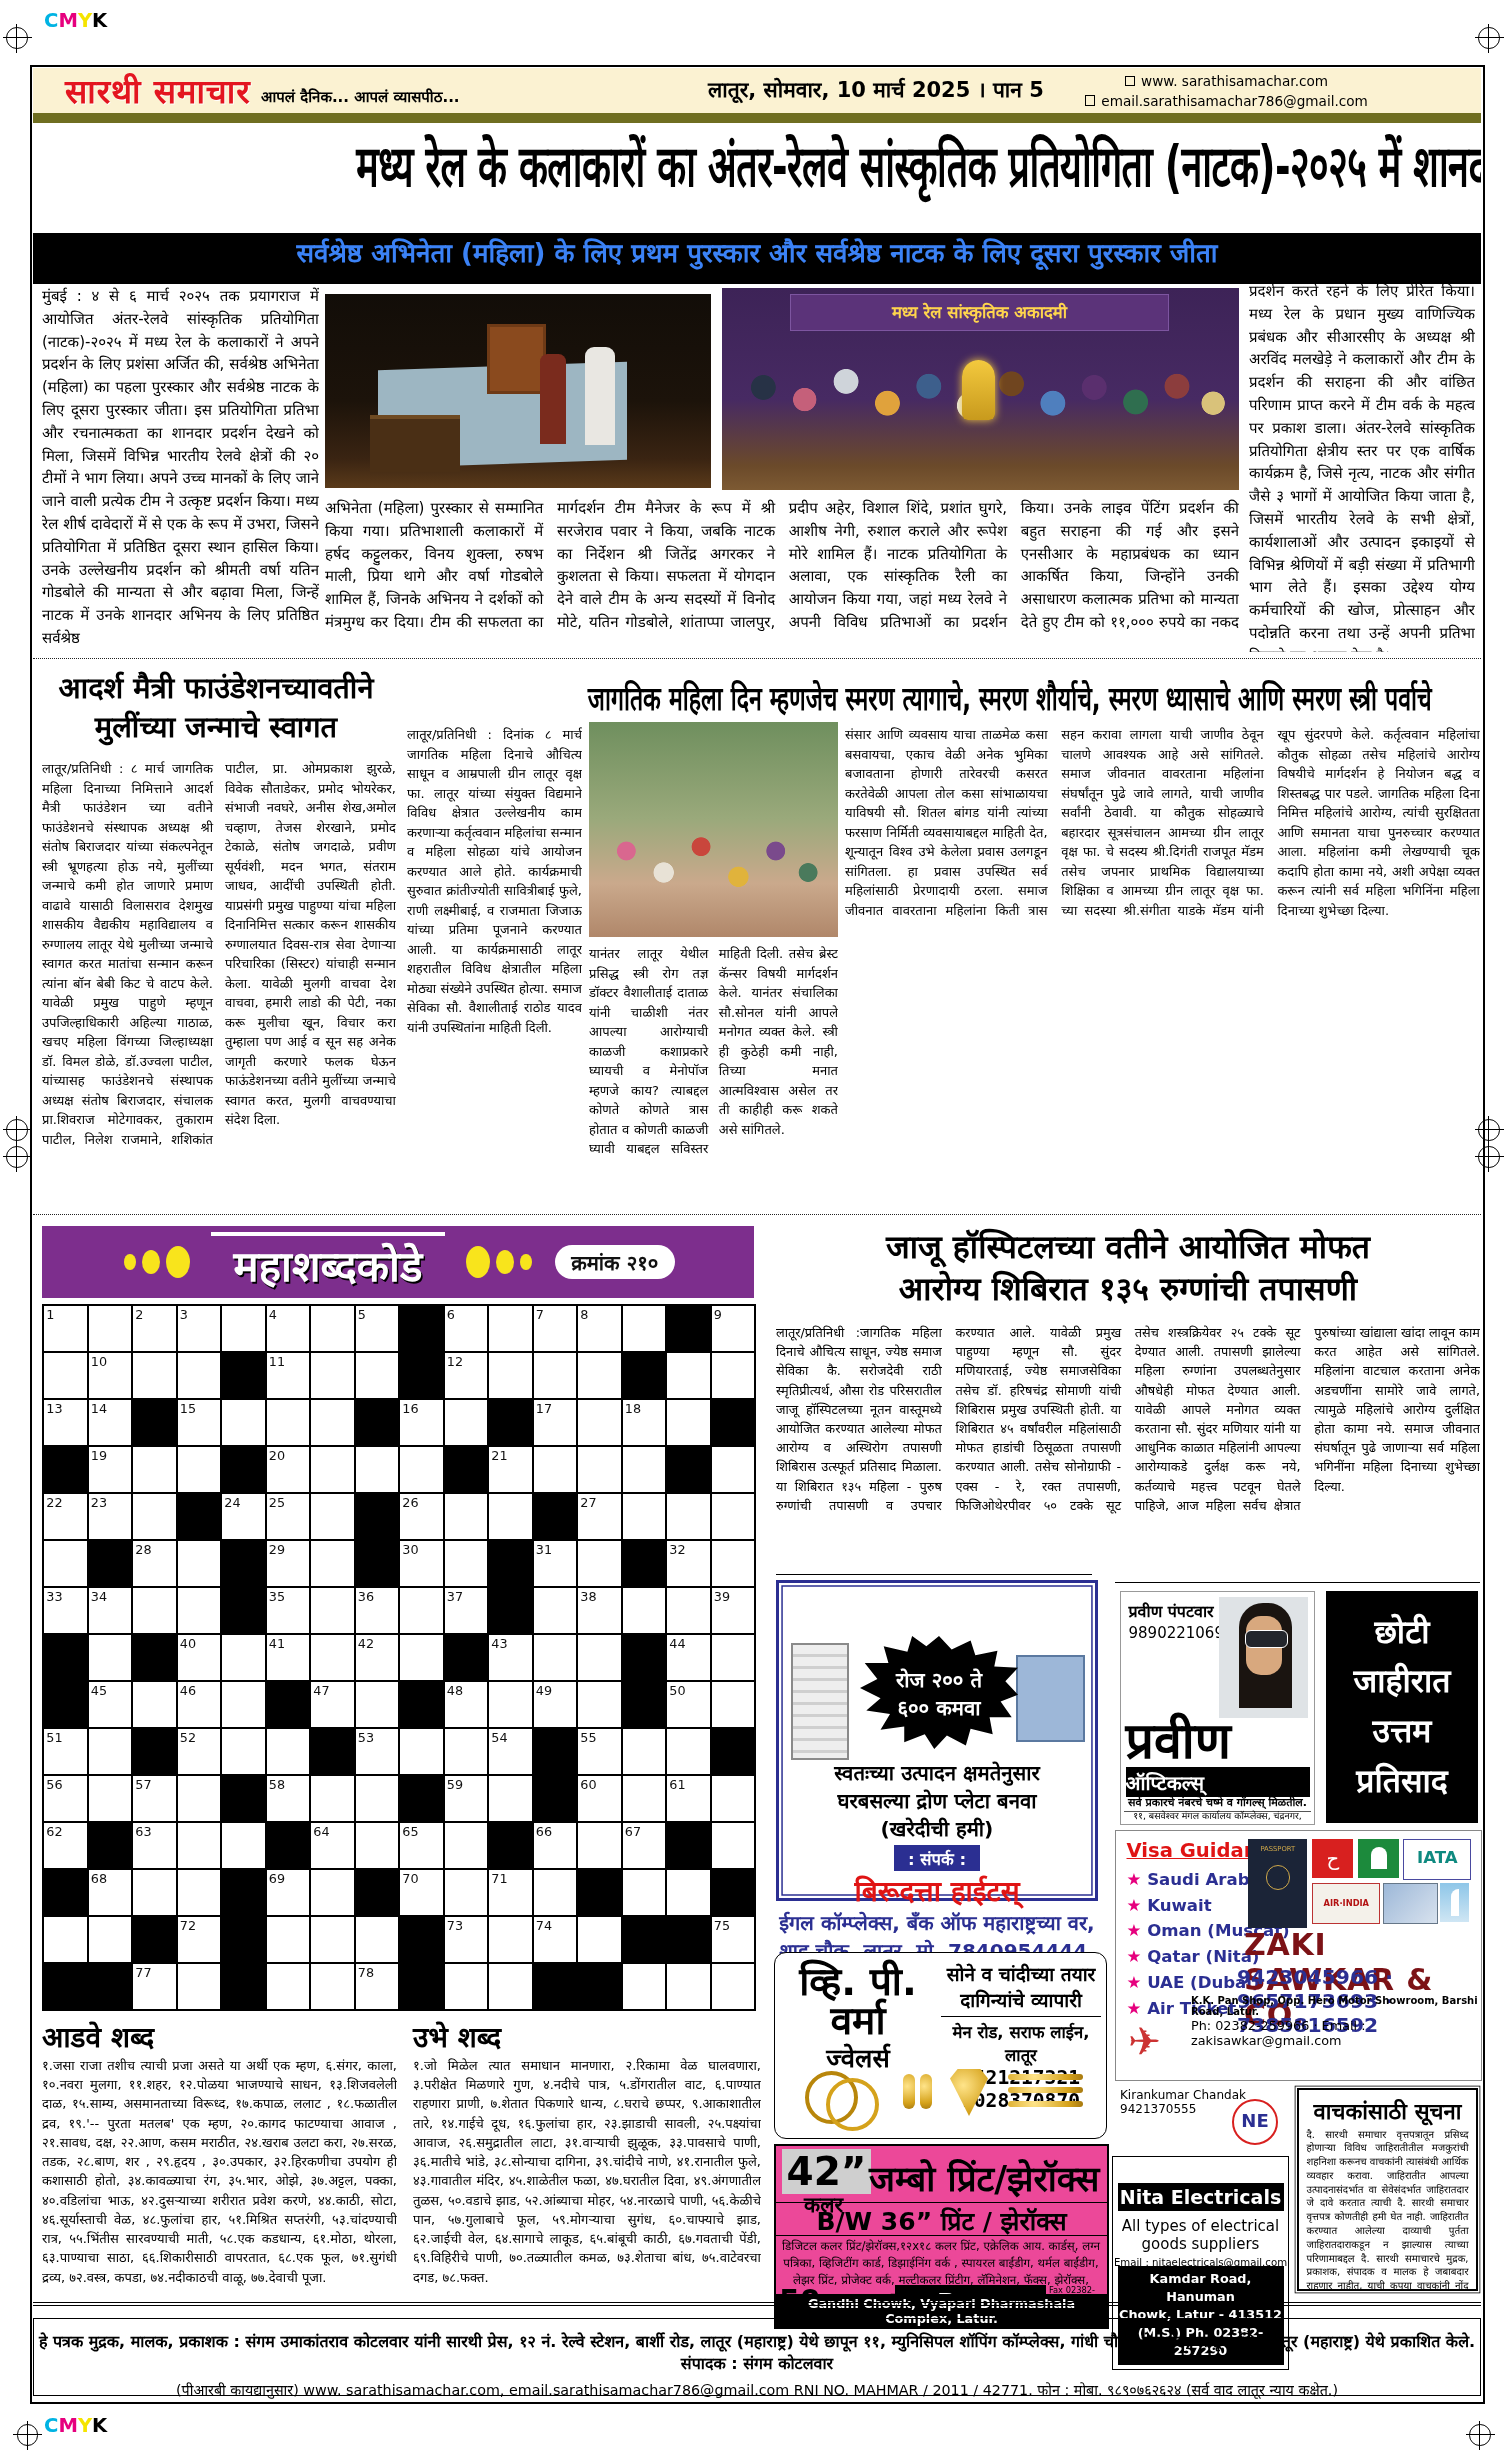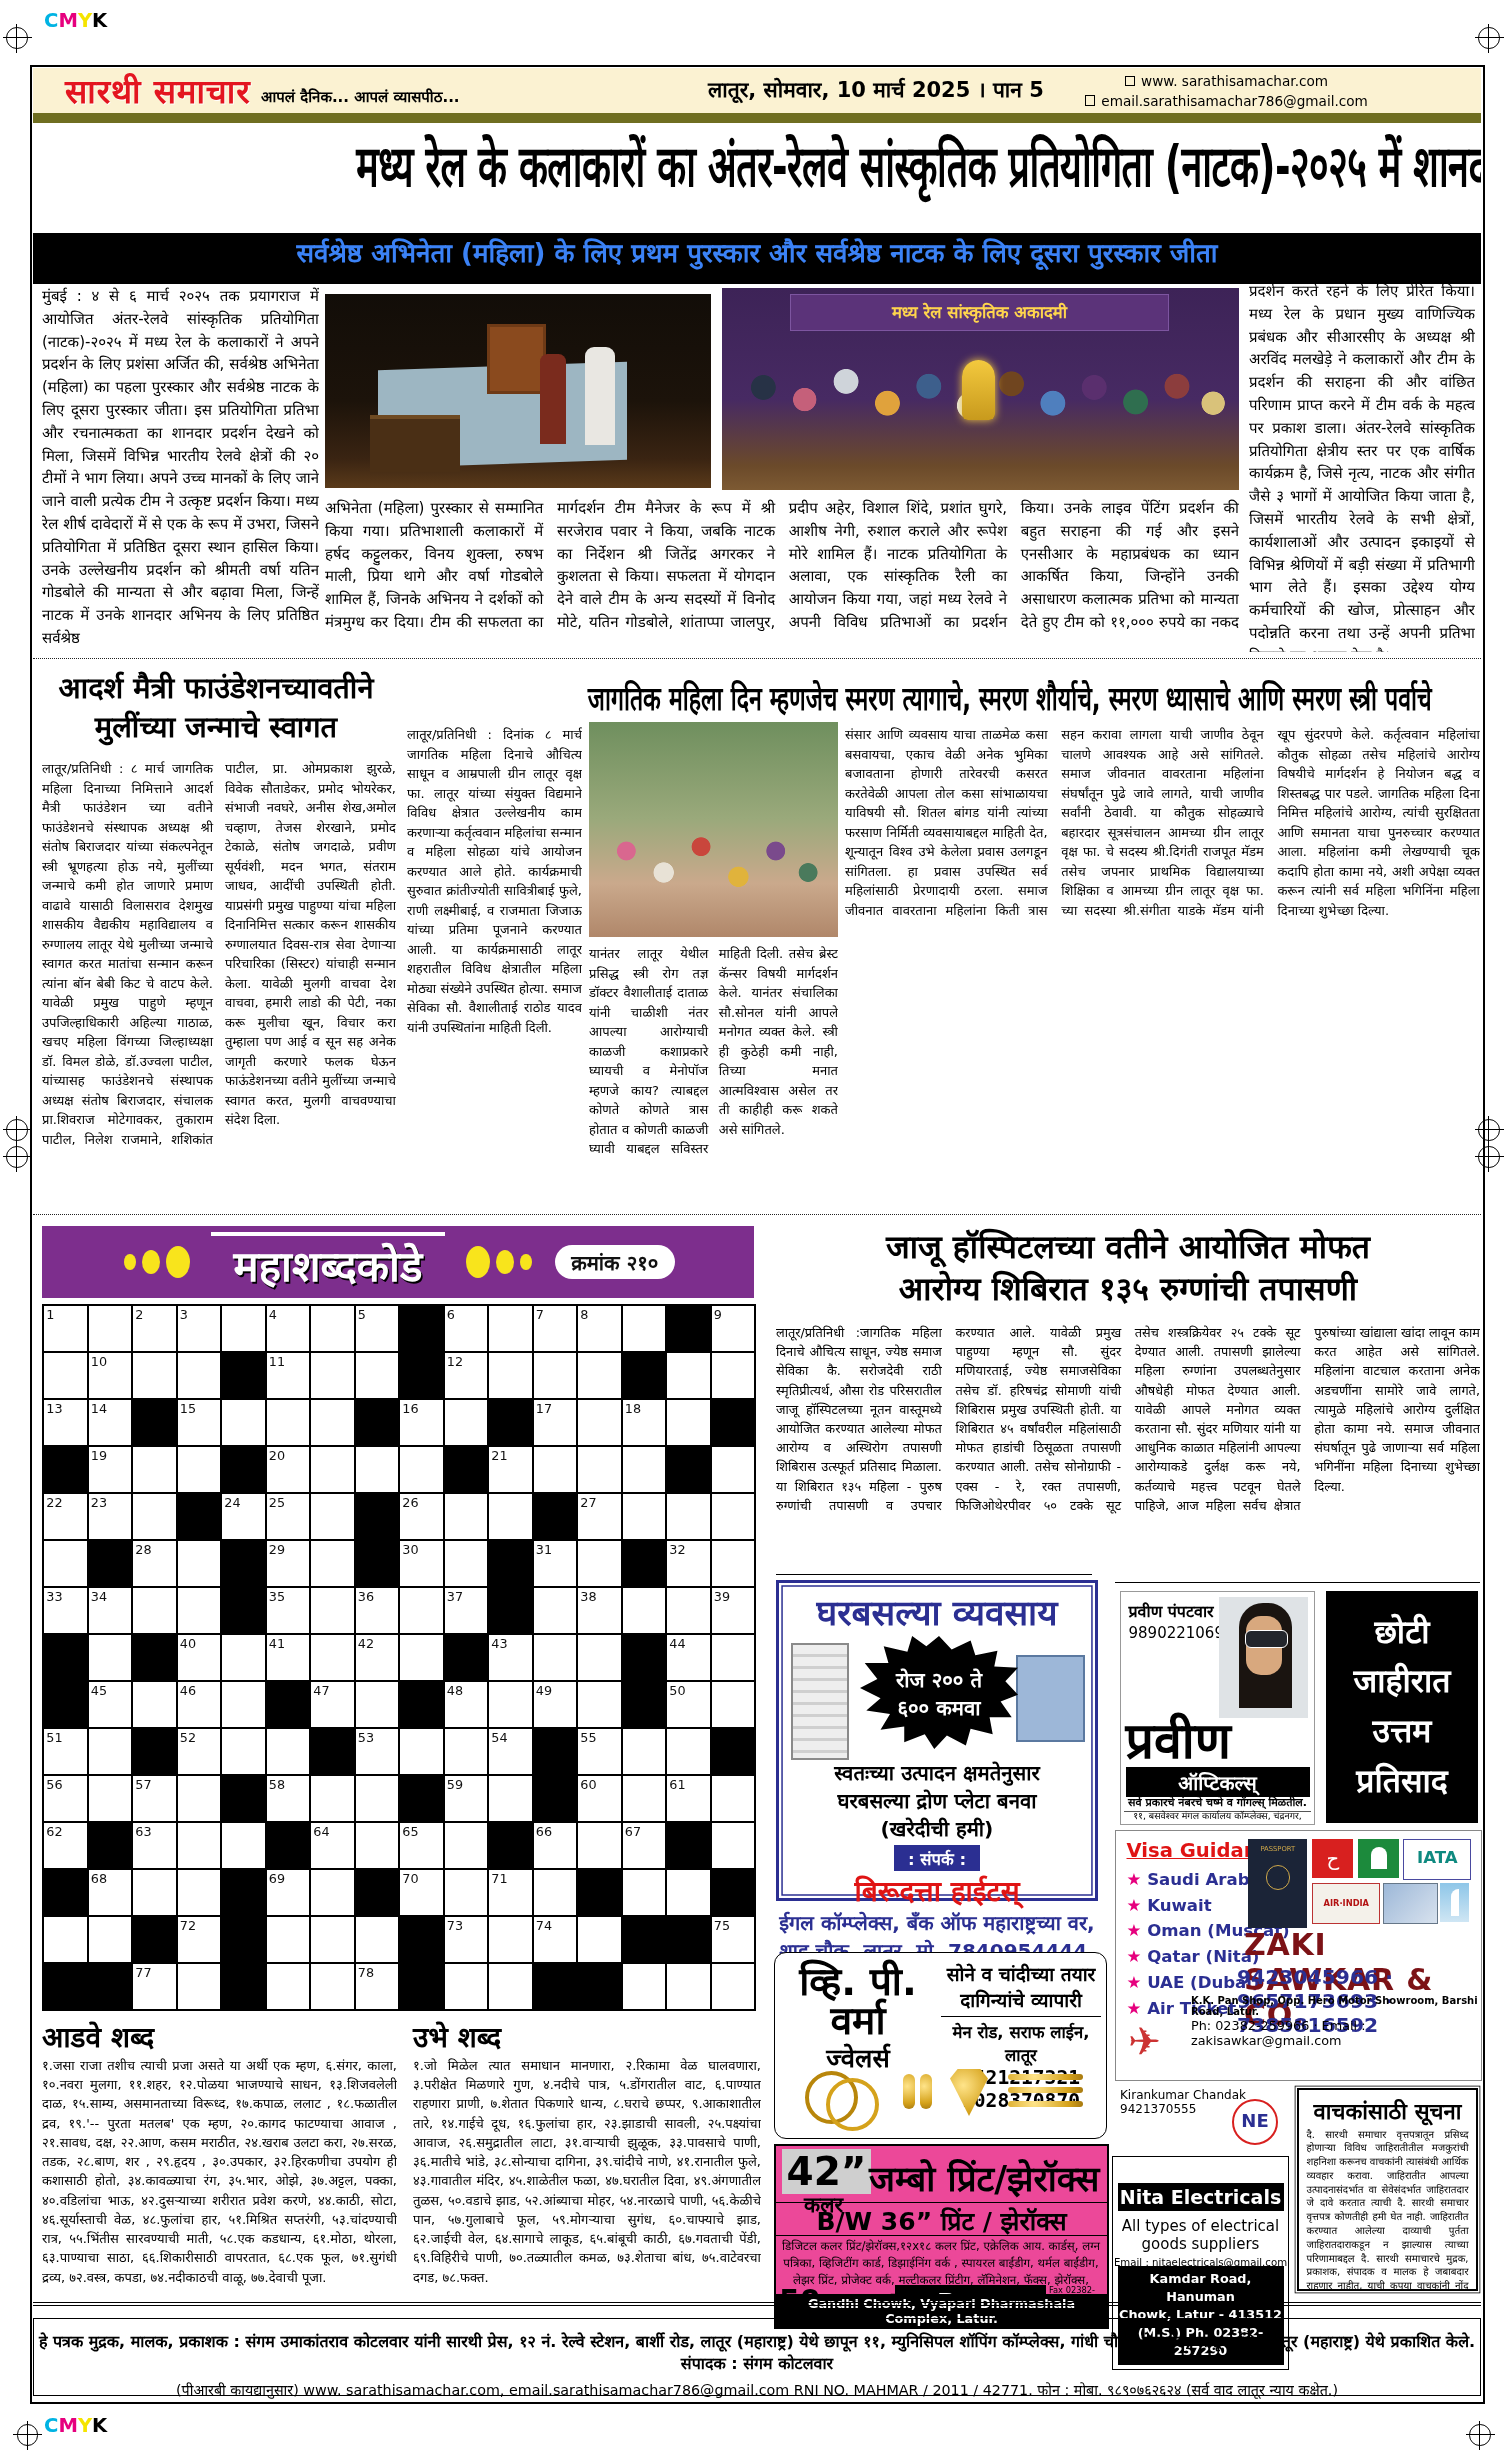--- a/index.html
+++ b/index.html
@@ -584,21 +584,20 @@
   <div class="abs sec-head" style="left:776px;top:1226px;width:704px;font-size:32px;line-height:1.32;">
     <div>जाजू हॉस्पिटलच्या वतीने आयोजित मोफत</div>
     <div>आरोग्य शिबिरात १३५ रुग्णांची तपासणी</div>
   </div>
   <div class="abs body-sm cols4" style="left:776px;top:1323px;width:704px;height:247px;font-size:12.8px;">लातूर/प्रतिनिधी :जागतिक महिला दिनाचे औचित्य साधून, ज्येष्ठ समाज सेविका कै. सरोजदेवी राठी स्मृतिप्रीत्यर्थ, औसा रोड परिसरातील जाजू हॉस्पिटलच्या नूतन वास्तूमध्ये आयोजित करण्यात आलेल्या मोफत आरोग्य व अस्थिरोग तपासणी शिबिरास उत्स्फूर्त प्रतिसाद मिळाला. या शिबिरात १३५ महिला - पुरुष रुग्णांची तपासणी व उपचार करण्यात आले. यावेळी प्रमुख पाहुण्या म्हणून सौ. सुंदर मणियारताई, ज्येष्ठ समाजसेविका तसेच डॉ. हरिषचंद्र सोमाणी यांची शिबिरास प्रमुख उपस्थिती होती. या शिबिरात ४५ वर्षांवरील महिलांसाठी मोफत हाडांची ठिसूळता तपासणी करण्यात आली. तसेच सोनोग्राफी - एक्स - रे, रक्त तपासणी, फिजिओथेरपीवर ५० टक्के सूट तसेच शस्त्रक्रियेवर २५ टक्के सूट देण्यात आली. तपासणी झालेल्या महिला रुग्णांना उपलब्धतेनुसार औषधेही मोफत देण्यात आली. यावेळी आपले मनोगत व्यक्त करताना सौ. सुंदर मणियार यांनी या आधुनिक काळात महिलांनी आपल्या आरोग्याकडे दुर्लक्ष करू नये, कर्तव्याचे महत्त्व पटवून घेतले पाहिजे, आज महिला सर्वच क्षेत्रात पुरुषांच्या खांद्याला खांदा लावून काम करत आहेत असे सांगितले. महिलांना वाटचाल करताना अनेक अडचणींना सामोरे जावे लागते, त्यामुळे महिलांचे आरोग्य दुर्लक्षित होता कामा नये. समाज जीवनात संघर्षातून पुढे जाणाऱ्या सर्व महिला भगिनींना महिला दिनाच्या शुभेच्छा दिल्या.</div>
 
   <div class="abs solid-rule" style="left:776px;top:1574px;width:316px;"></div>
   <div class="abs solid-rule" style="left:1115px;top:1582px;width:365px;"></div>
 
   <div class="abs ad-border-blue" id="ad-ghar" style="left:776px;top:1580px;width:316px;height:315px;background:#fff;">
-    <div class="title">घरबसल्या व्यवसाय</div>
     <div class="machineL"></div>
     <div class="machineR"></div>
     <div class="star">
       <div>रोज २०० ते</div>
       <div>६०० कमवा</div>
     </div>
     <div style="position:absolute;top:175px;left:0;right:0;text-align:center;">
       <div class="l1">स्वतःच्या उत्पादन क्षमतेनुसार</div>
       <div class="l1">घरबसल्या द्रोण प्लेटा बनवा</div>
       <div class="l1">(खरेदीची हमी)</div>
@@ -613,21 +612,21 @@
 
   <div class="abs" style="left:1120px;top:1591px;width:193px;height:232px;border:0.8px solid #999;background:#fff;overflow:hidden;">
     <div style="position:absolute;left:7.5px;top:7.5px;font-size:16px;font-weight:bold;">प्रवीण पंपटवार</div>
     <div style="position:absolute;left:7.5px;top:32px;font-size:15px;">9890221069</div>
     <div style="position:absolute;right:6px;top:4.5px;width:89px;height:121px;background:#dfe3e6;overflow:hidden;">
       <div style="position:absolute;left:19.6px;top:6px;width:53px;height:105px;background:#1a1410;border-radius:24px 24px 0 0;"></div>
       <div style="position:absolute;left:27px;top:19.6px;width:36px;height:59px;background:#d8a87e;border-radius:15px;"></div>
       <div style="position:absolute;left:25.6px;top:33px;width:41px;height:16.6px;background:#23262c;border-radius:6px;border:1.5px solid #fff;"></div>
     </div>
     <div style="position:absolute;left:4.5px;top:113px;font-size:50px;font-weight:900;">प्रवीण</div>
-    <div class="blackbar" style="position:absolute;left:4.5px;top:175px;width:184px;text-align:center;font-size:19.6px;font-weight:bold;padding:1.5px 0;">ऑप्टिकल्स्</div>
+    <div class="blackbar" style="position:absolute;left:4.5px;top:175px;width:184px;font-size:19.6px;font-weight:bold;padding:1.5px 0;">ऑप्टिकल्स्</div>
     <div style="position:absolute;left:3px;top:202px;width:187px;text-align:center;font-size:11px;font-weight:bold;border-bottom:0.8px solid #555;padding-bottom:2.3px;">सर्व प्रकारचे नंबरचे चष्मे व गॉगल्स् मिळतील.</div>
     <div style="position:absolute;left:3px;top:217px;width:187px;text-align:center;font-size:9.4px;">११, बसवेश्वर मंगल कार्यालय कॉम्प्लेक्स, चंद्रनगर, लातूर</div>
   </div>
 
   <div class="abs" id="ad-choti" style="left:1326px;top:1591px;width:152px;height:232px;">
     <div>छोटी</div>
     <div>जाहीरात</div>
     <div>उत्तम</div>
     <div>प्रतिसाद</div>
   </div>

